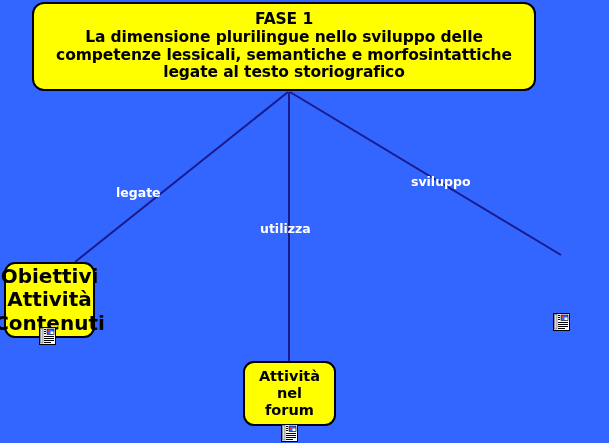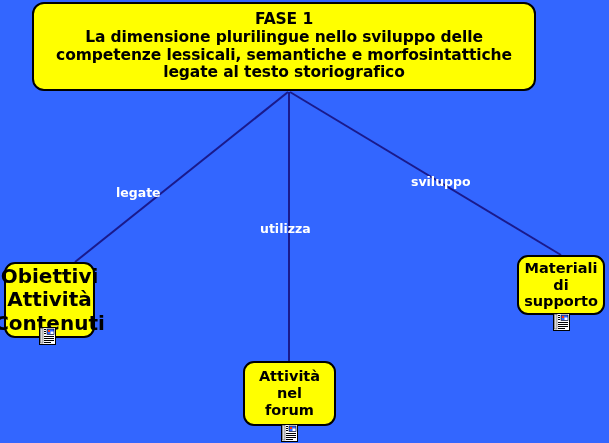--- a/index.html
+++ b/index.html
@@ -115,23 +115,20 @@
 legate al testo storiografico</div>
 
   <div class="node" id="node-obiettivi">Obiettivi
 Attività
 Contenuti</div>
 
   <div class="node" id="node-attivita">Attività
 nel
 forum</div>
 
-  <div class="node" id="node-materiali">Materiali
-di
-supporto</div>
 
   <div class="edge-label" id="label-prevede">legate</div>
 
   <div class="edge-label" id="label-propone">utilizza</div>
 
   <div class="edge-label" id="label-utilizza">sviluppo</div>
 
   <svg class="note-icon" id="icon-obiettivi" viewBox="0 0 17 18" xmlns="http://www.w3.org/2000/svg">
     <rect x="0.5" y="0.5" width="16" height="17" fill="#ffffff" stroke="#000000" stroke-width="1"></rect>
     <rect x="1.5" y="1.5" width="2.5" height="14.5" fill="#d9d9d9" stroke="#555555" stroke-width="0.6"></rect>

